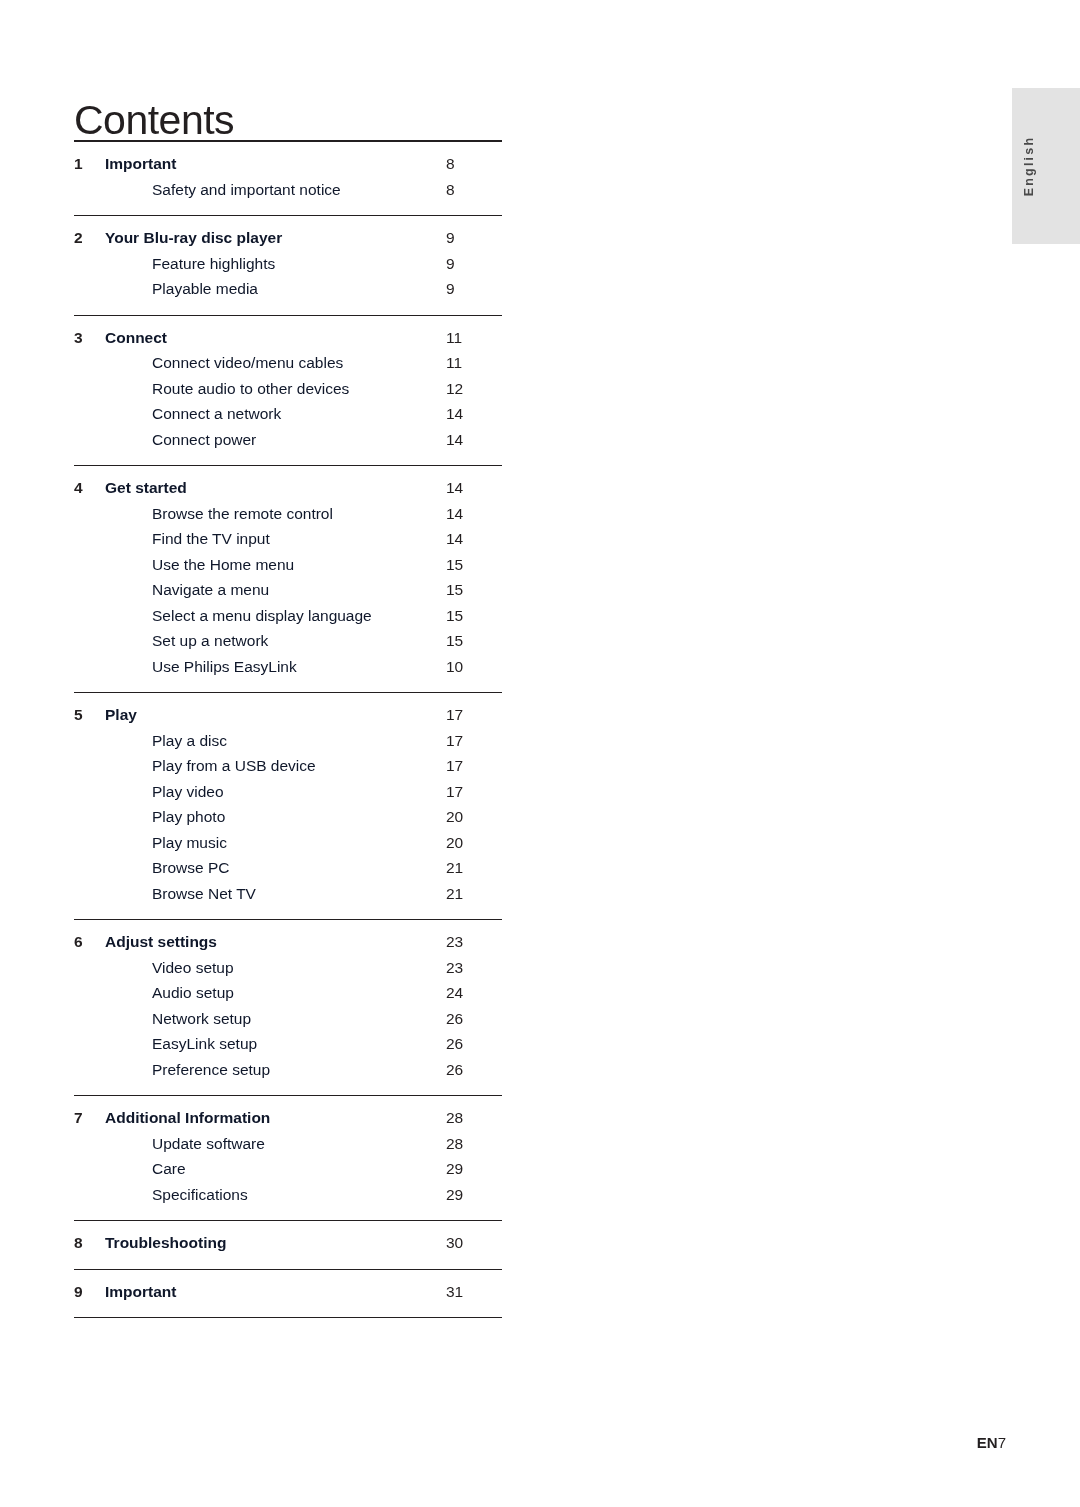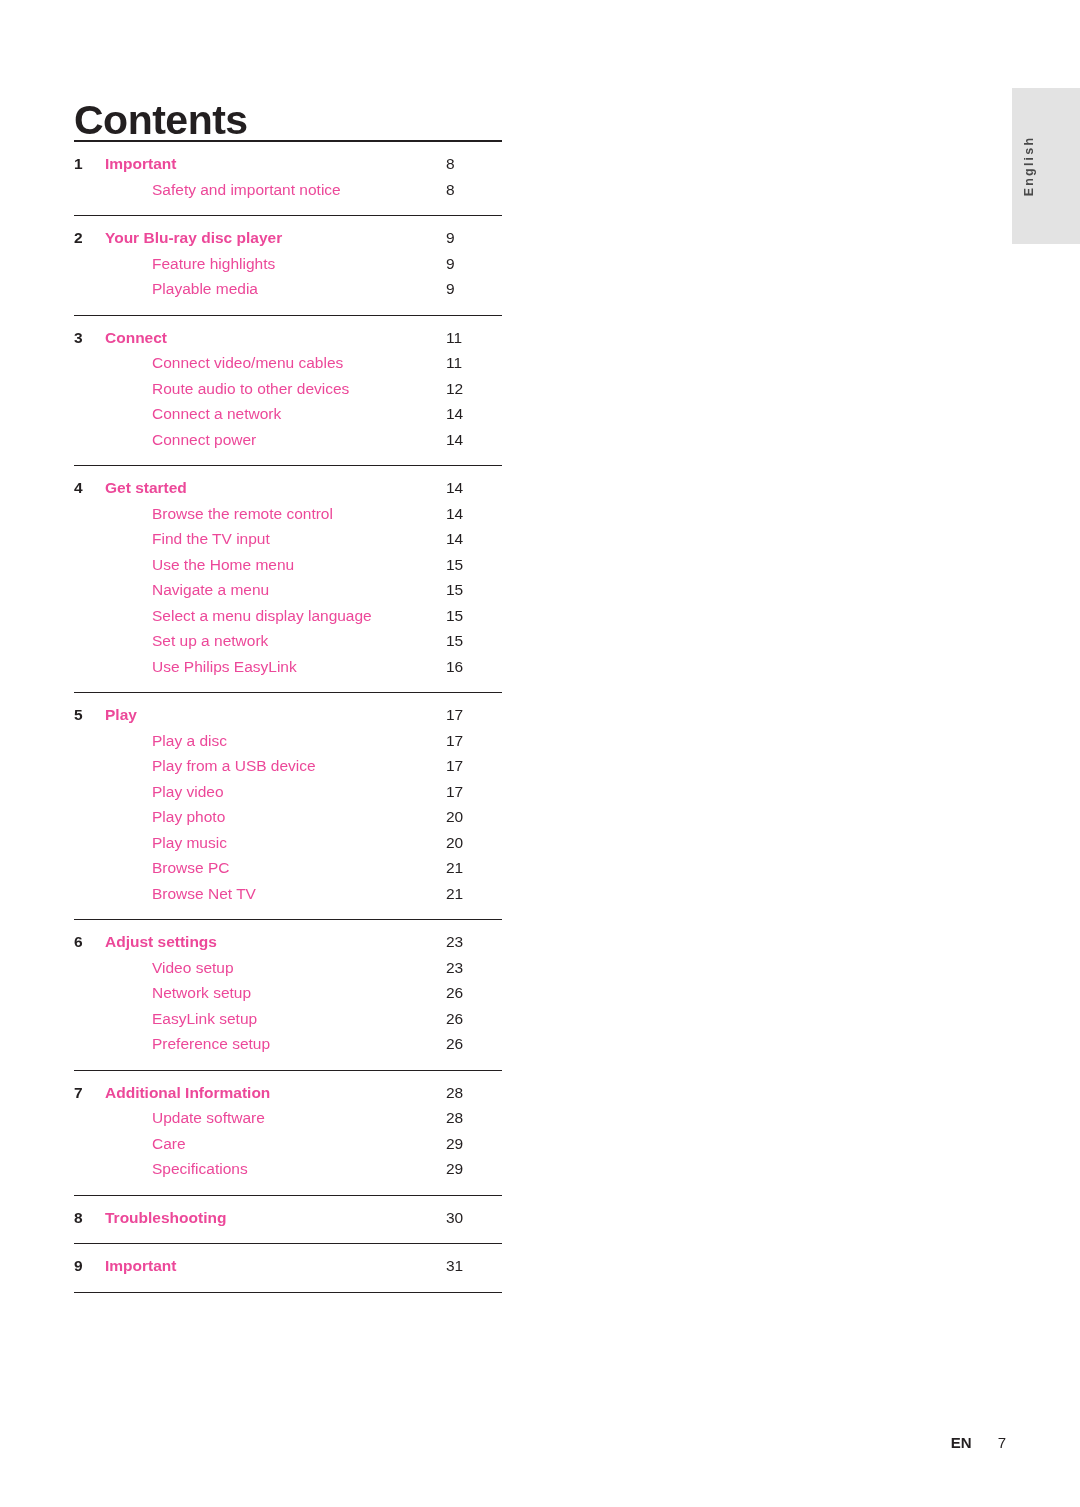--- a/index.html
+++ b/index.html
@@ -37,21 +37,21 @@
     font-weight: bold;
     color: #4a4a4a;
   }
 
   
   .page-title {
     position: absolute;
     left: 74px;
     top: 70px;
     font-size: 41px;
-    font-weight: bold;
+    font-weight: normal;
     letter-spacing: -0.5px;
     color: #231f20;
   }
 
   
   .toc {
     position: absolute;
     left: 74px;
     top: 140px;
     width: 428px;
@@ -74,42 +74,41 @@
   .row .num {
     width: 31px;
     flex: 0 0 31px;
     font-size: 15.5px;
     font-weight: bold;
     color: #231f20;
   }
   .row .label {
     flex: 1 1 auto;
     font-size: 15.5px;
-    color: #ec4899;
+    color: #0f172a;
   }
   .row.main .label { font-weight: bold; }
   .row .page {
     width: 56px;
     flex: 0 0 56px;
     text-align: left;
     font-size: 15.5px;
     color: #231f20;
   }
   .row.sub .label { padding-left: 0; margin-left: 47px; }
   .row.sub { height: 25.5px; }
   .row.sub .num { width: 31px; flex: 0 0 31px; }
 
   
   .footer {
     position: absolute;
     right: 74px;
     bottom: 56px;
     display: flex;
     align-items: flex-end;
-    gap: 26px;
     font-size: 15px;
   }
   .footer .en { font-weight: bold; color: #231f20; }
   .footer .pg { color: #231f20; }
 </style>
 </head>
 <body>
 
 <div class="side-tab">
   <div class="side-tab-label">English</div>
@@ -217,21 +216,21 @@
         <span class="page">15</span>
       </div>
       <div class="row sub">
         <span class="num"></span>
         <span class="label">Set up a network</span>
         <span class="page">15</span>
       </div>
       <div class="row sub">
         <span class="num"></span>
         <span class="label">Use Philips EasyLink</span>
-        <span class="page">16</span>
+        <span class="page">10</span>
       </div>
     </div>
     <div style="height: 9px;"></div>
     <div class="rule"></div>
     <div class="group-gap"></div>
     <div class="group">
       <div class="row main">
         <span class="num">5</span>
         <span class="label">Play</span>
         <span class="page">17</span>
@@ -278,20 +277,25 @@
     <div class="group">
       <div class="row main">
         <span class="num">6</span>
         <span class="label">Adjust settings</span>
         <span class="page">23</span>
       </div>
       <div class="row sub">
         <span class="num"></span>
         <span class="label">Video setup</span>
         <span class="page">23</span>
+      </div>
+      <div class="row sub">
+        <span class="num"></span>
+        <span class="label">Audio setup</span>
+        <span class="page">24</span>
       </div>
       <div class="row sub">
         <span class="num"></span>
         <span class="label">Network setup</span>
         <span class="page">26</span>
       </div>
       <div class="row sub">
         <span class="num"></span>
         <span class="label">EasyLink setup</span>
         <span class="page">26</span>

